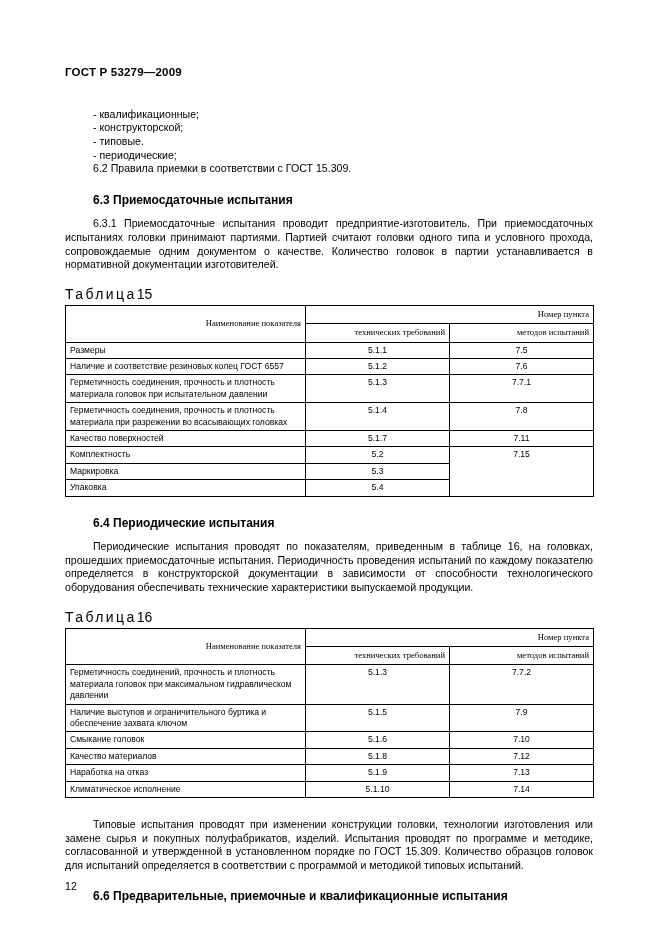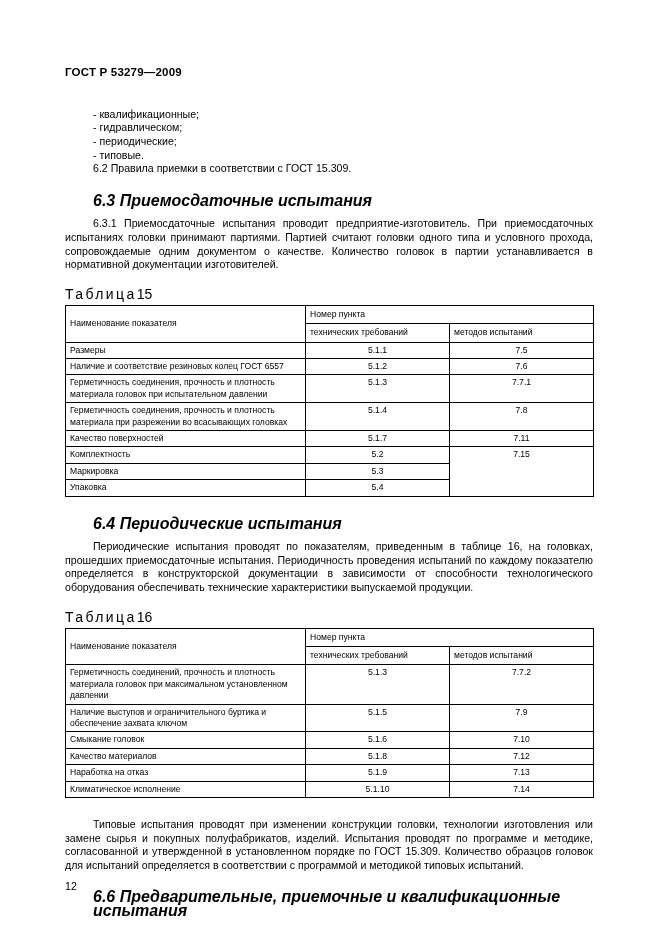--- a/index.html
+++ b/index.html
@@ -43,26 +43,25 @@
   }
   .para {
     font-size: 10.6px;
     line-height: 13.6px;
     text-align: justify;
     text-indent: 28px;
     margin: 0;
   }
   .para.nojust { text-align: left; }
   .section-head {
-    font-size: 16px;
+    font-size: 12px;
     font-weight: bold;
     margin: 0;
     padding-left: 28px;
     line-height: 13.6px;
-    font-style: italic;
   }
   .gap-10 { height: 10px; }
   .gap-16 { height: 16px; }
   .gap-18 { height: 18px; }
   .gap-20 { height: 20px; }
 
   .tbl-caption {
     font-size: 14px;
     margin: 0 0 5px 0;
     line-height: 12px;
@@ -77,23 +76,24 @@
     font-size: 8.6px;
   }
   table.gost td, table.gost th {
     border: 1px solid #000000;
     padding: 2px 4px 2px 4px;
     vertical-align: top;
     font-weight: normal;
     line-height: 11.4px;
   }
   table.gost th {
-    text-align: left;
+    text-align: right;
     vertical-align: middle;
     padding: 3px 4px;
+    font-family: Liberation Serif, serif;
   }
   table.gost td.num {
     text-align: center;
   }
   table.gost .col-name { width: 240px; }
   table.gost .col-req  { width: 144px; }
   table.gost .col-met  { width: 144px; }
   table.gost tr.head-bottom > th { border-bottom: 1.6px solid #000; }
   .page-number {
     position: absolute;
@@ -106,23 +106,23 @@
 </head>
 <body>
 
 <div class="page">
   <div class="content">
 
     <div class="doc-header">ГОСТ Р 53279—2009</div>
 
     <div>
       <div class="list-line">- квалификационные;</div>
-      <div class="list-line">- гидравлическом;</div>
+      <div class="list-line">- конструкторской;</div>
+      <div class="list-line">- типовые.</div>
       <div class="list-line">- периодические;</div>
-      <div class="list-line">- типовые.</div>
       <div class="list-line">6.2 Правила приемки в соответствии с ГОСТ 15.309.</div>
     </div>
 
     <div class="gap-18"></div>
 
     <div class="section-head">6.3 Приемосдаточные испытания</div>
     <div class="gap-10"></div>
     <p class="para">6.3.1 Приемосдаточные испытания проводит предприятие-изготовитель. При приемосдаточных испытаниях головки принимают партиями. Партией считают головки одного типа и условного прохода, сопровождаемые одним документом о качестве. Количество головок в партии устанавливается в нормативной документации изготовителей.</p>
 
     <div class="gap-16"></div>
@@ -212,21 +212,21 @@
           <th rowspan="2">Наименование показателя</th>
           <th colspan="2">Номер пункта</th>
         </tr>
         <tr class="head-bottom">
           <th>технических требований</th>
           <th>методов испытаний</th>
         </tr>
       </thead>
       <tbody>
         <tr>
-          <td>Герметичность соединений, прочность и плотность материала головок при максимальном установленном давлении</td>
+          <td>Герметичность соединений, прочность и плотность материала головок при максимальном гидравлическом давлении</td>
           <td class="num">5.1.3</td>
           <td class="num">7.7.2</td>
         </tr>
         <tr>
           <td>Наличие выступов и ограничительного буртика и обеспечение захвата ключом</td>
           <td class="num">5.1.5</td>
           <td class="num">7.9</td>
         </tr>
         <tr>
           <td>Смыкание головок</td>

